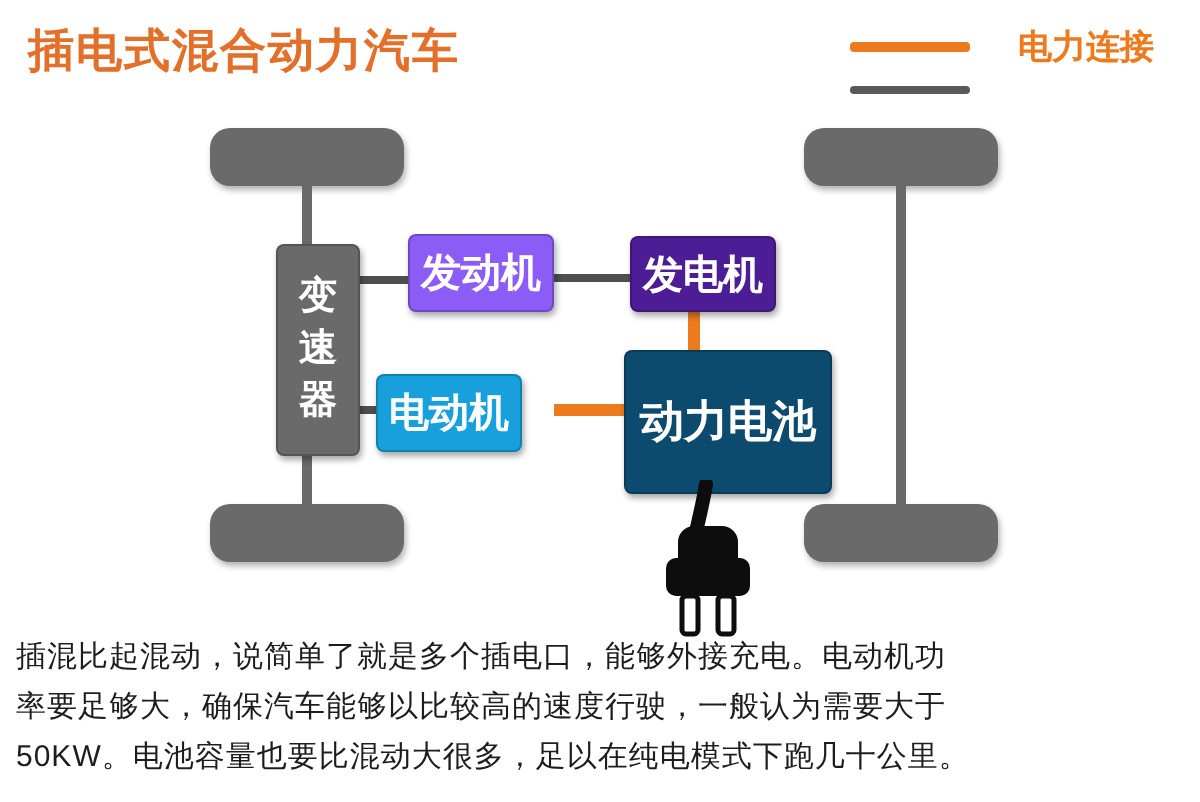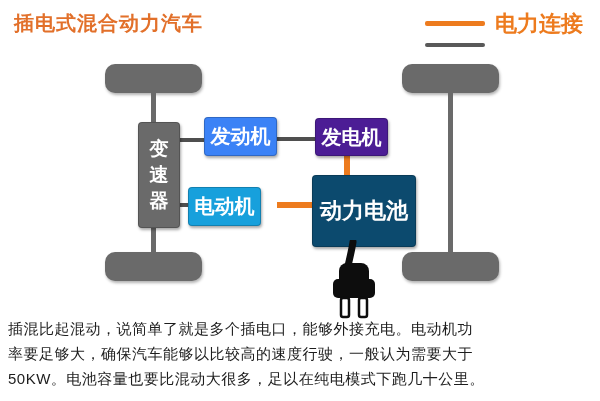--- a/index.html
+++ b/index.html
@@ -1,29 +1,29 @@
 <!DOCTYPE html>
 <html><head>
 <meta charset="utf-8">
 <style>
   html,body{margin:0;padding:0;}
   body{font-family:"Liberation Sans","DejaVu Sans",sans-serif;}
   .canvas{position:relative;width:600px;height:401px;background:#ffffff;overflow:hidden;}
 
   
-  .title{position:absolute;left:14px;top:10px;font-size:20px;font-weight:bold;
+  .title{position:absolute;left:14px;top:10px;font-size:23px;font-weight:bold;
          color:#e2702a;letter-spacing:1px;}
 
   
   .legend{position:absolute;left:425px;top:13px;width:160px;}
   .legend-row{display:flex;align-items:center;height:21px;}
   .legend-line{width:60px;border-radius:2px;}
   .legend-line.elec{height:5px;background:#ed7b1e;}
   .legend-line.mech{height:4px;background:#595959;}
-  .legend-label{margin-left:10px;font-size:22px;font-weight:bold;}
+  .legend-label{margin-left:24px;font-size:17px;font-weight:bold;}
   .legend-label.elec{color:#ed7b1e;}
   .legend-label.mech{color:#3f3f3f;}
 
   
   .wheel{position:absolute;width:97px;height:29px;background:#6a6a6a;
          border-radius:10px;box-shadow:1px 2px 3px rgba(0,0,0,0.3);}
   .wheel.tl{left:105px;top:64px;}
   .wheel.bl{left:105px;top:252px;}
   .wheel.tr{left:402px;top:64px;}
   .wheel.br{left:402px;top:252px;}
@@ -34,21 +34,21 @@
 
   
   .box{position:absolute;display:flex;align-items:center;justify-content:center;
        color:#ffffff;font-weight:bold;border-radius:4px;
        border:1px solid rgba(0,0,0,0.2);box-shadow:1px 2px 3px rgba(0,0,0,0.35);
        box-sizing:border-box;}
   .box.transmission{left:138px;top:122px;width:42px;height:106px;background:#6a6a6a;
        font-size:19px;}
   .box.transmission .vtext{width:20px;line-height:26px;word-break:break-all;
        text-align:center;}
-  .box.engine{left:204px;top:117px;width:73px;height:39px;background:#3b82f6;font-size:20px;}
+  .box.engine{left:204px;top:117px;width:73px;height:39px;background:#8b5cf6;font-size:20px;}
   .box.generator{left:315px;top:118px;width:73px;height:38px;background:#4c1d95;font-size:20px;}
   .box.motor{left:188px;top:187px;width:73px;height:39px;background:#17a0dc;font-size:20px;}
   .box.battery{left:312px;top:175px;width:104px;height:72px;background:#0c4a6e;font-size:22px;}
 
   
   .link{position:absolute;}
   .link.mech{background:#4f4f4f;}
   .link.elec{background:#ed7b1e;}
   .link.trans-engine{left:169px;top:138px;width:35px;height:4px;}
   .link.engine-generator{left:277px;top:137px;width:38px;height:4px;}

